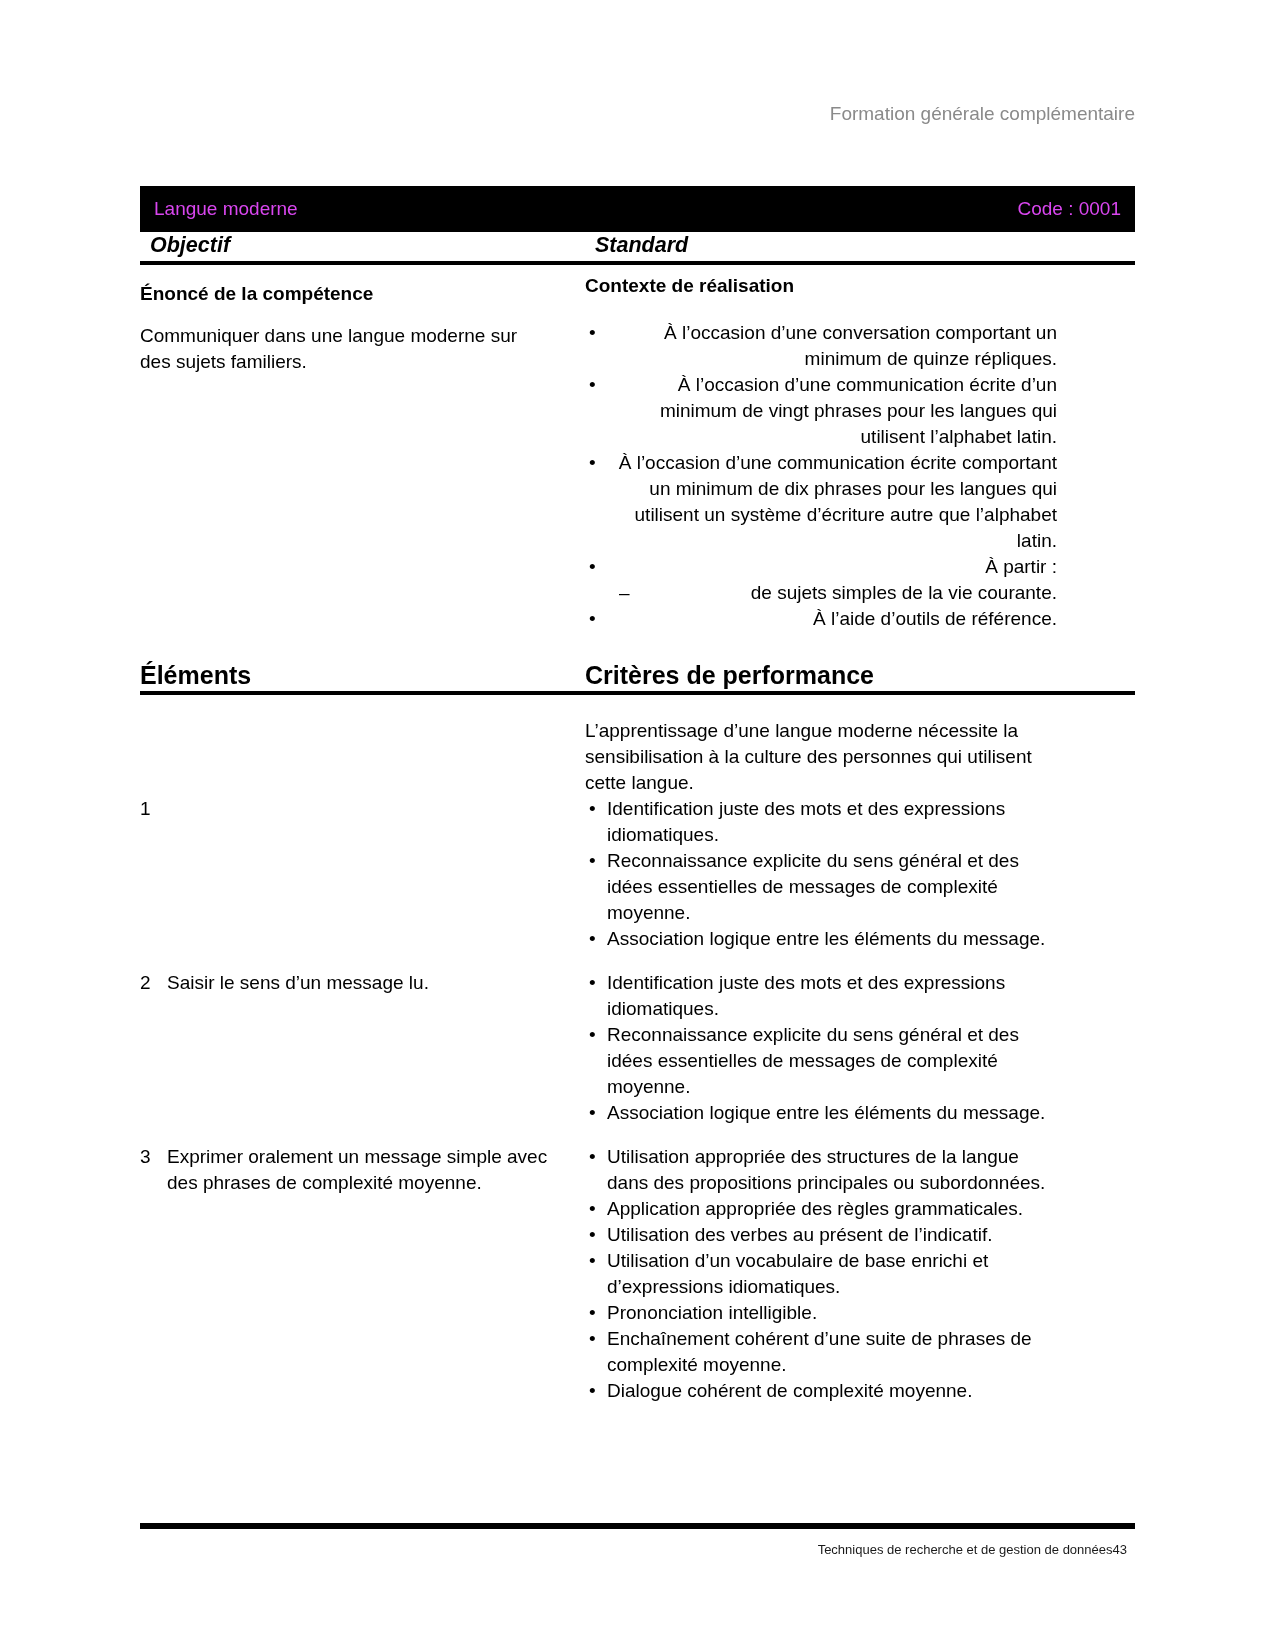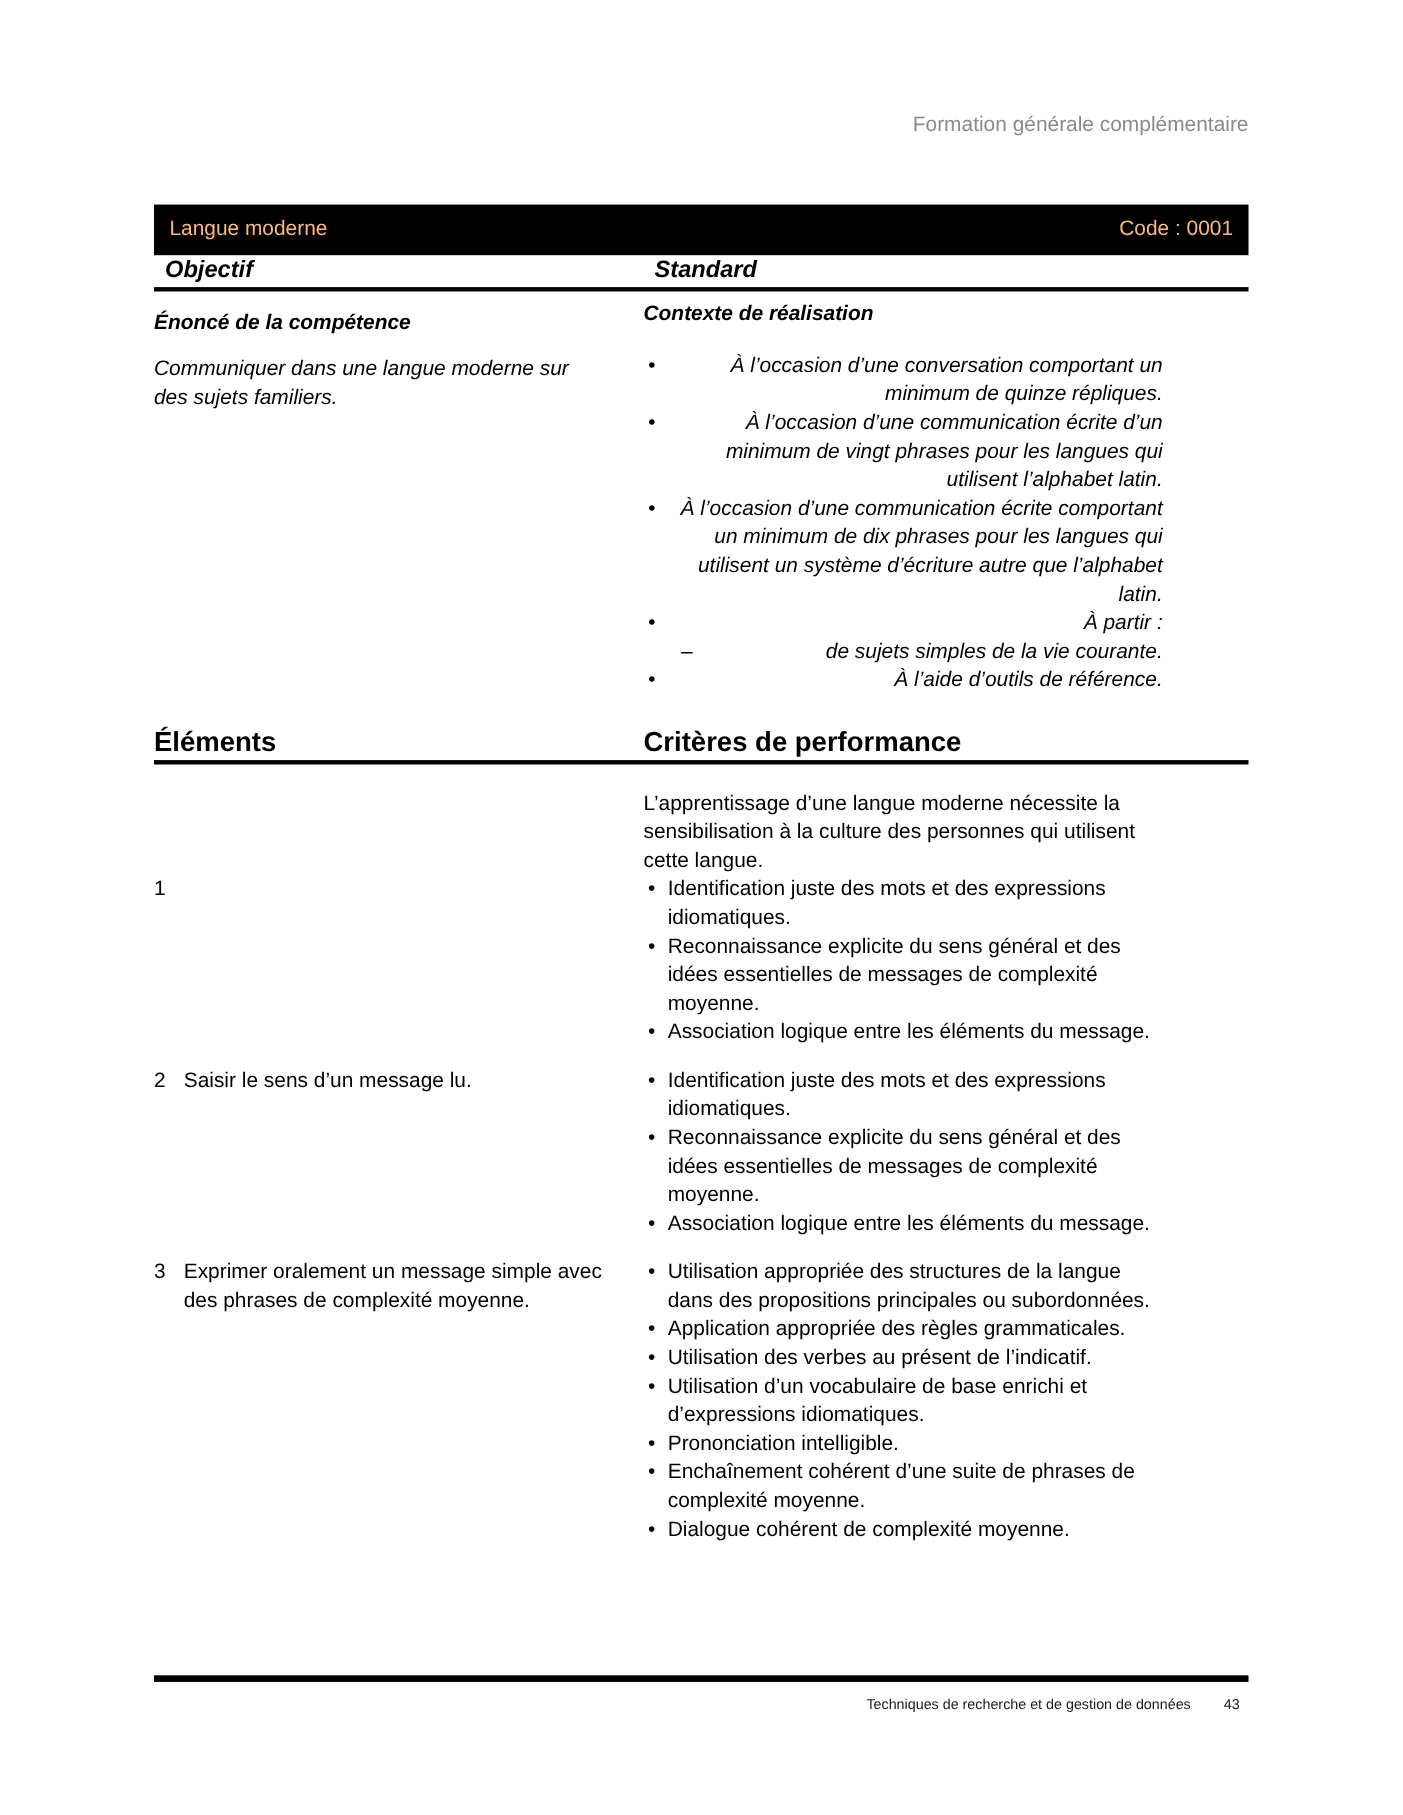--- a/index.html
+++ b/index.html
@@ -24,40 +24,40 @@
     color: #8a8a8a;
     font-size: 19px;
     line-height: 24px;
     margin-top: 36px;
   }
 
   .titlebar {
     margin-top: 60px;
     height: 46px;
     background: #000000;
-    color: #fdba74;
+    color: #d946ef;
     display: flex;
     align-items: center;
     justify-content: space-between;
     padding: 0 14px;
     font-size: 19px;
   }
 
   .cols-head {
     display: grid;
     grid-template-columns: 445px 1fr;
     border-bottom: 4px solid #000000;
     padding-bottom: 3px;
   }
   .cols-head.main { }
   .cols-head.main .h { font-weight: bold; font-style: italic; font-size: 21.5px; padding-left: 10px; }
   .cols-head.sub { margin-top: 30px; }
   .cols-head.sub .h { font-weight: bold; font-size: 25px; }
 
-  .grid { display: grid; grid-template-columns: 445px 550px; font-style: italic; }
+  .grid { display: grid; grid-template-columns: 445px 550px; }
   .std { margin-top: 8px; }
   .std .lheading { margin-top: 8px; font-weight: bold; }
   .std .statement { margin-top: 16px; width: 395px; }
   .std .rheading { font-weight: bold; }
   .std .rcell ul { margin-top: 21px; text-align: right; }
 
   ul.blist { list-style: none; margin: 0; padding: 0; width: 472px; }
   li.bullet { position: relative; padding-left: 22px; }
   li.bullet::before { content: "\2022"; position: absolute; left: 4px; top: 0; }
   .subitem { position: relative; padding-left: 38px; }
@@ -76,21 +76,20 @@
     position: absolute;
     left: 140px;
     top: 1523px;
     width: 995px;
     border-top: 6px solid #000000;
   }
   .footer-line {
     display: flex;
     justify-content: flex-end;
     align-items: baseline;
-    gap: 30px;
     padding: 13px 8px 0 0;
     font-size: 13px;
     line-height: 16px;
     color: #1a1a1a;
   }
 </style>
 </head>
 <body>
 
 <div class="page">

